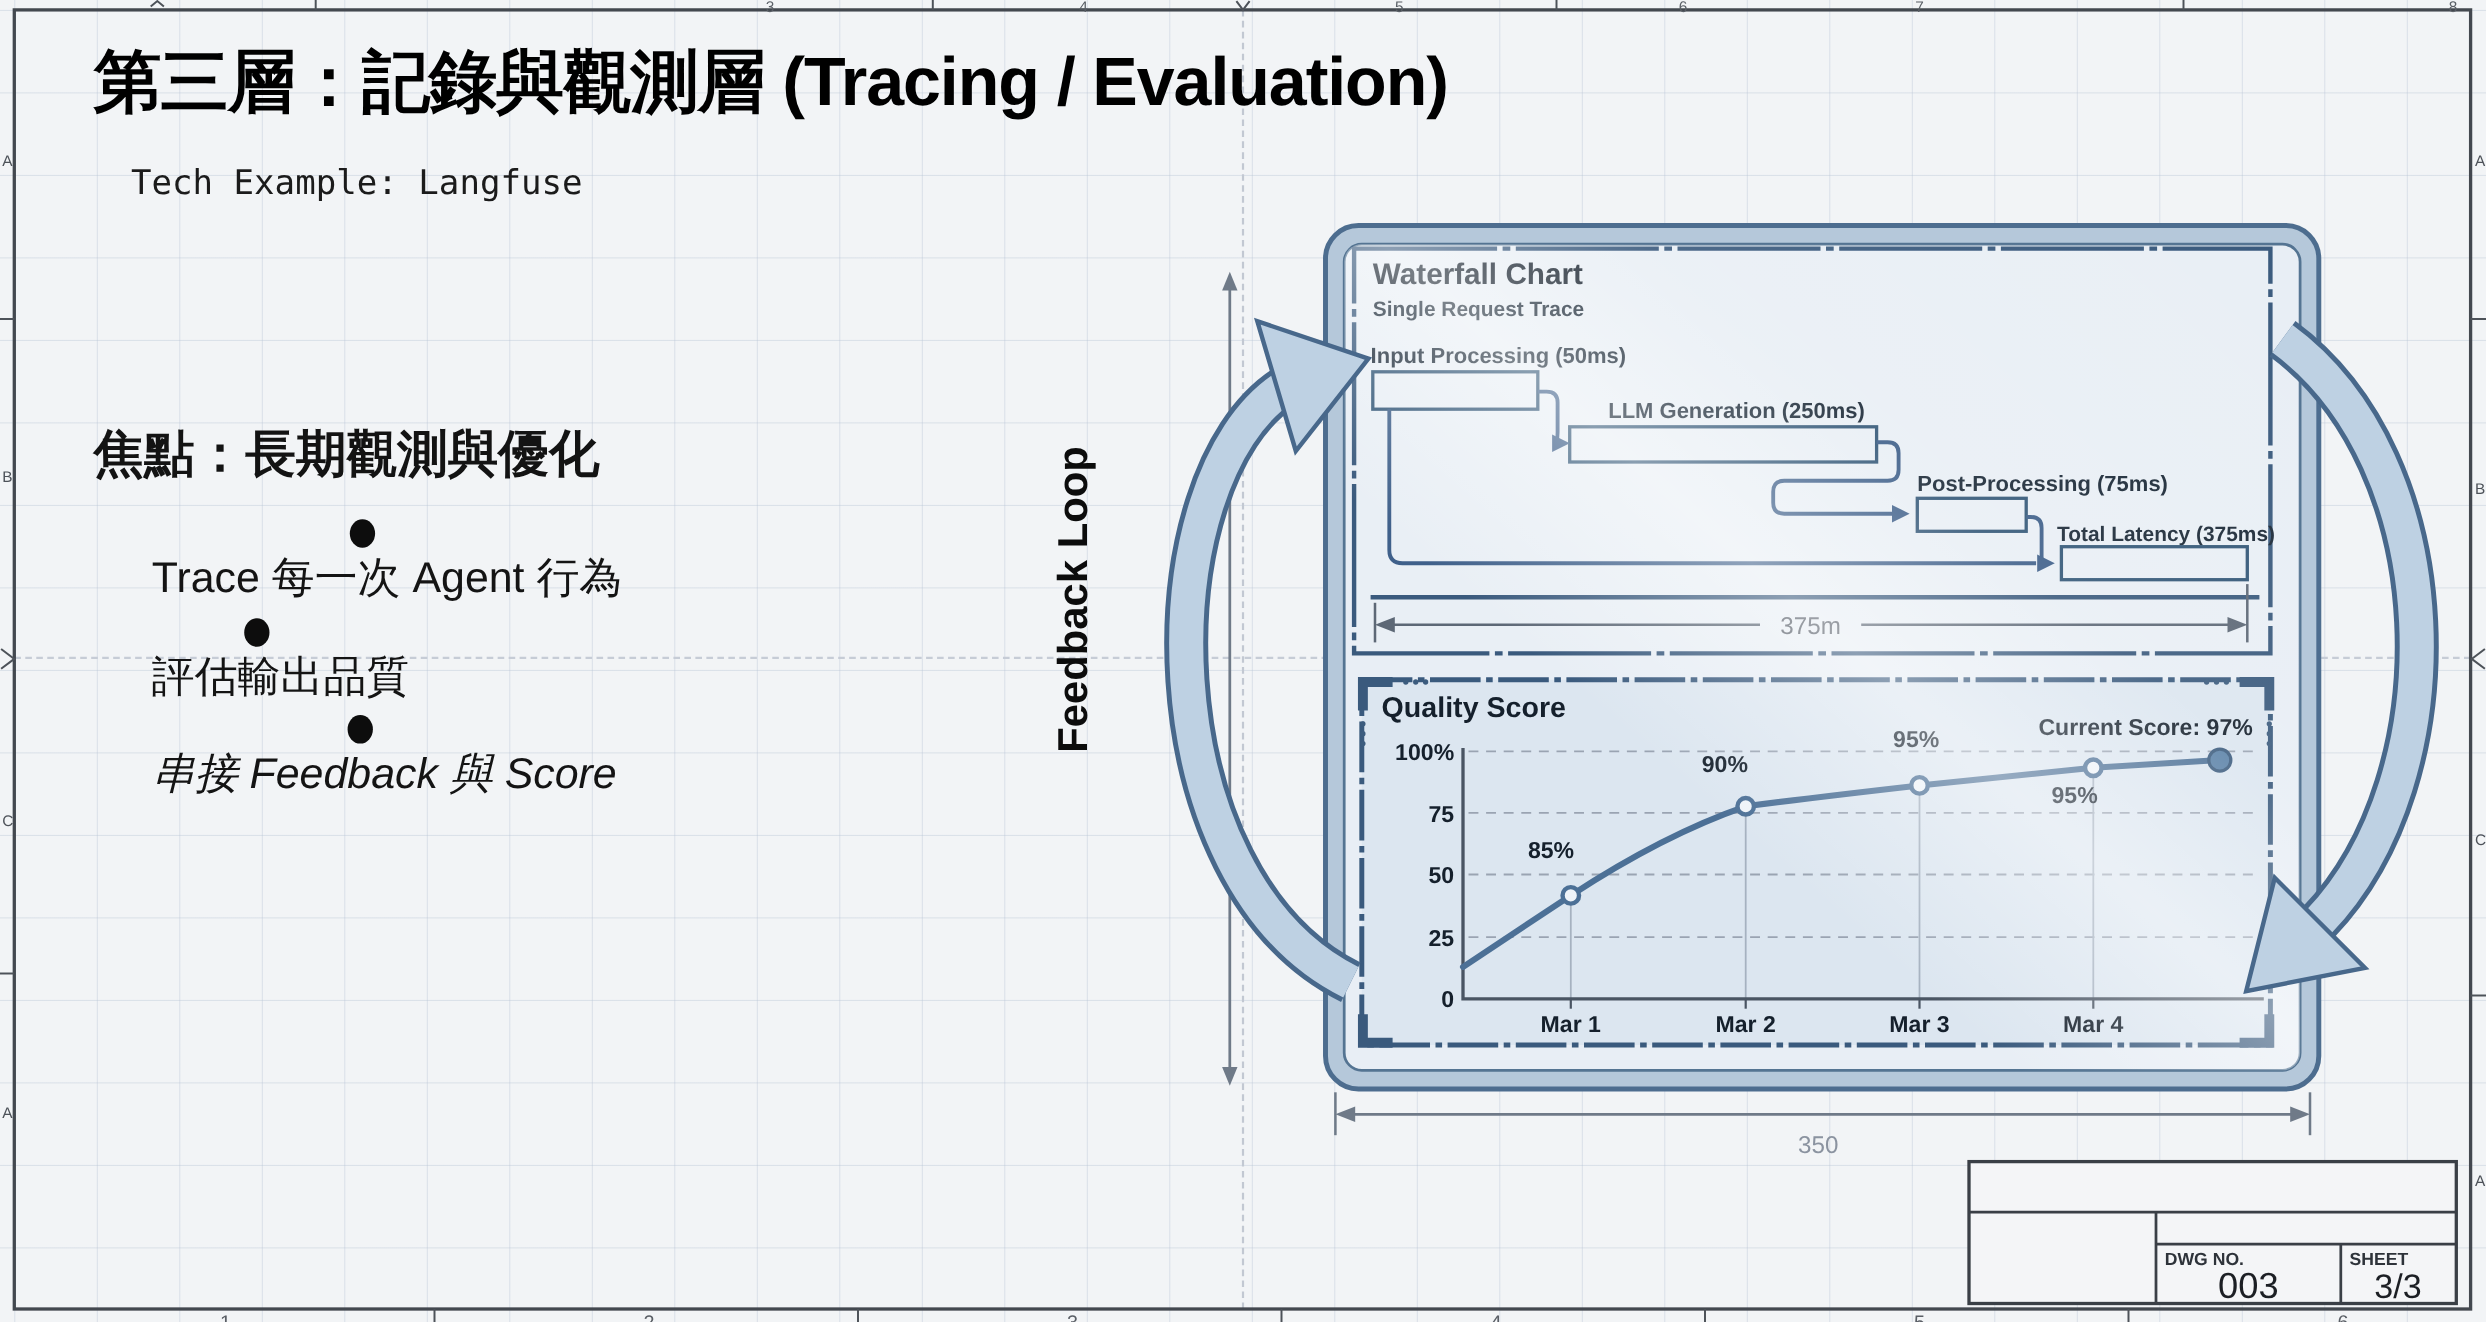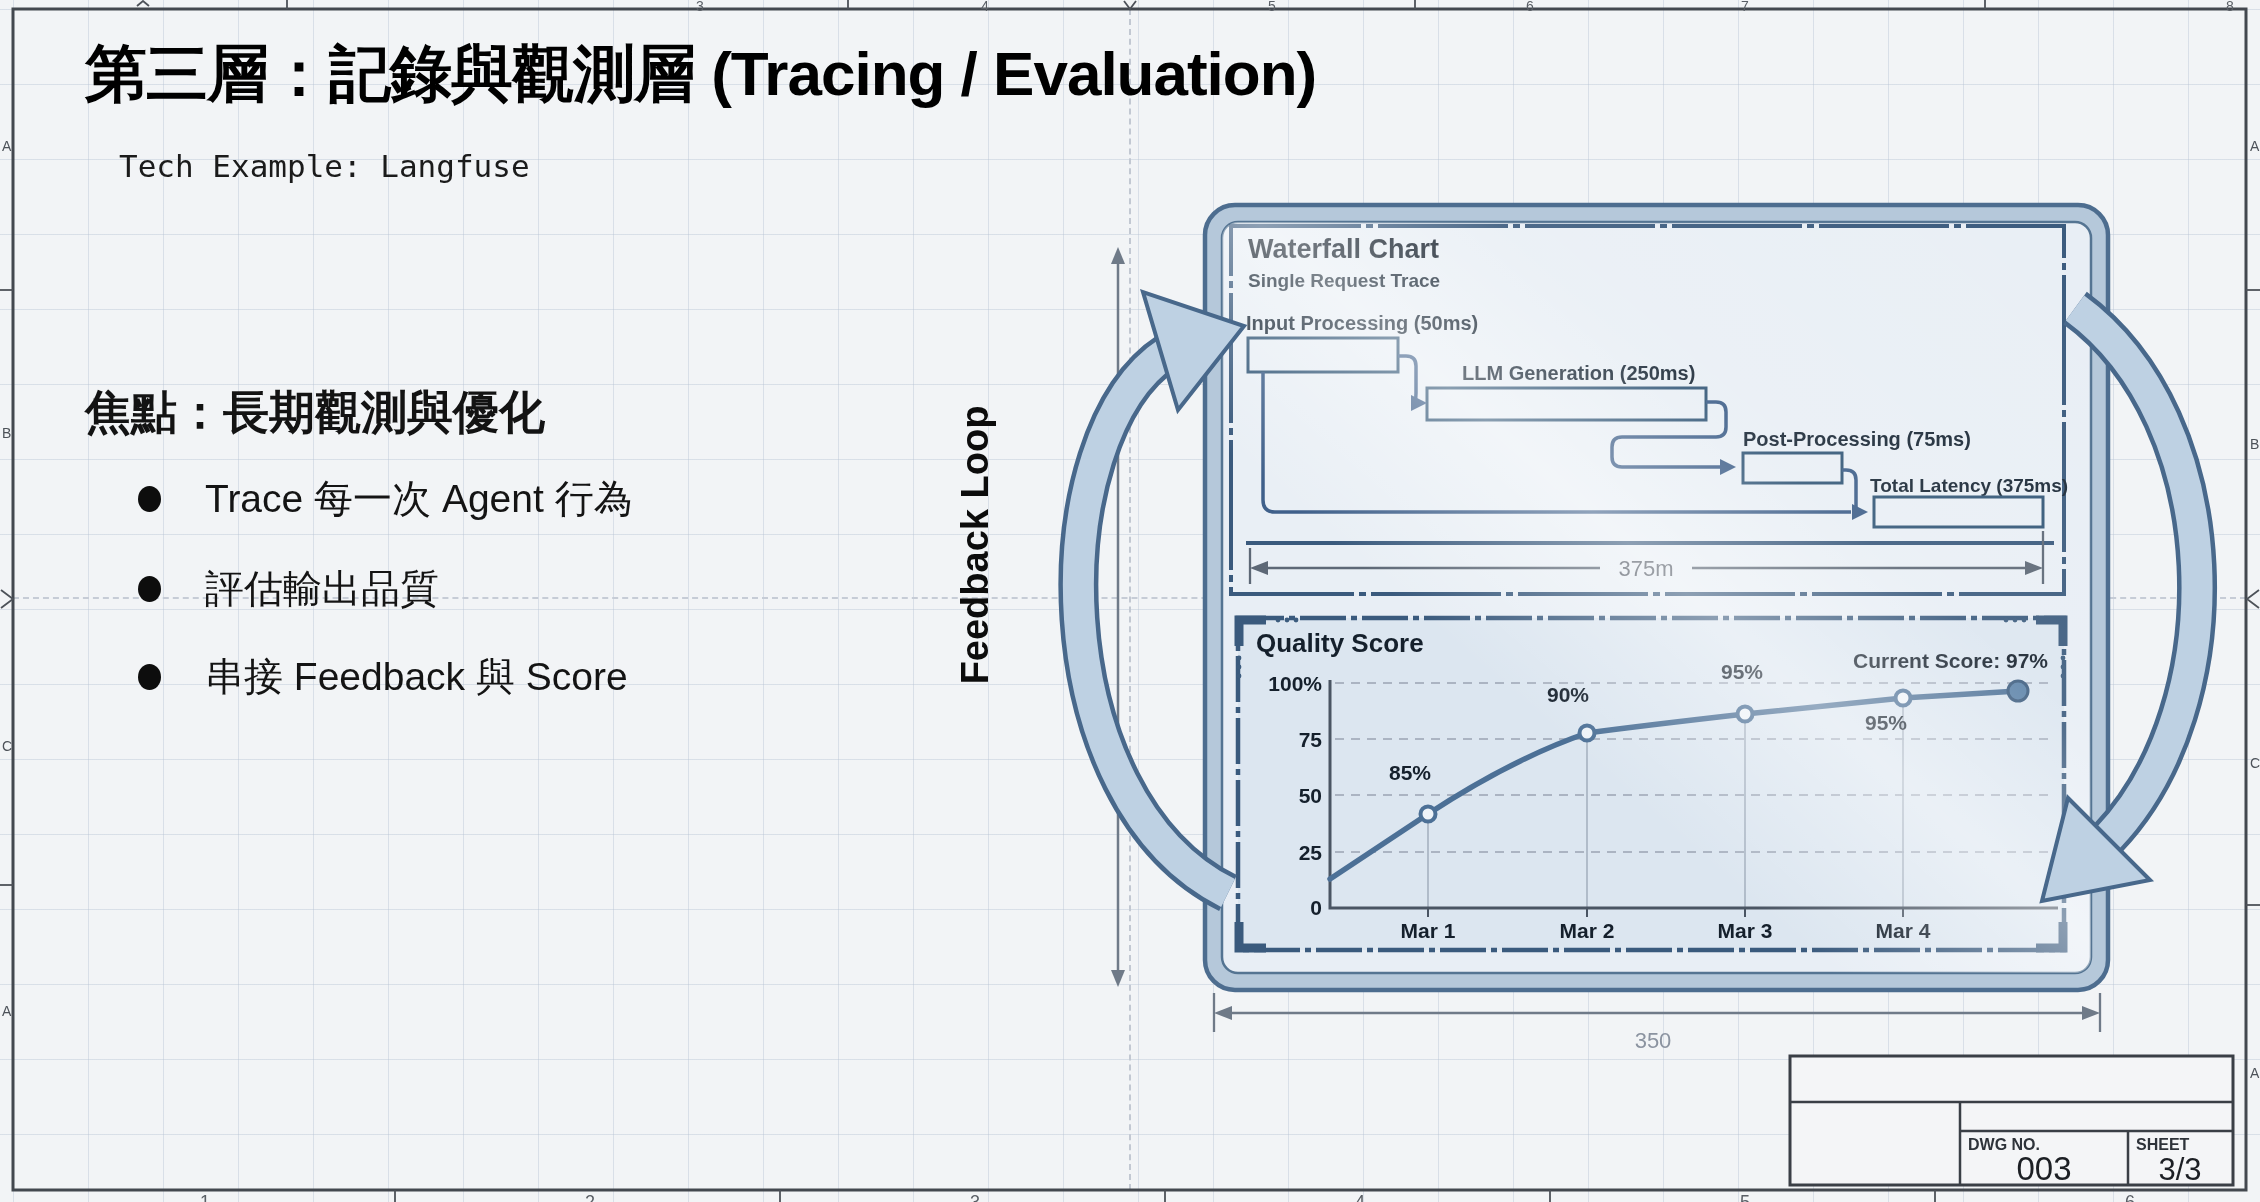--- a/index.html
+++ b/index.html
@@ -33,27 +33,27 @@
   }
   .slide-subtitle{
     position:absolute;left:88px;top:148px;
     font-family:"DejaVu Sans Mono","Liberation Mono",monospace;
     font-size:31px;color:#1b1b1b;white-space:nowrap;margin-left:31px;
   }
   .focus-heading{
     position:absolute;left:85px;top:382px;
     font-size:46px;font-weight:bold;color:#131313;white-space:nowrap;
   }
-  .bullet-row{position:absolute;left:138px;display:flex;align-items:center;white-space:nowrap;}
+  .bullet-row{position:absolute;left:138px;display:flex;align-items:center;white-space:nowrap;flex-direction:column;}
   .bullet-row .dot{
     width:23px;height:26px;border-radius:50%;background:#0d0d0d;
     margin-right:44px;flex:0 0 auto;
   }
   .bullet-row .txt{font-size:39px;color:#141414;}
-  .b1{top:472px;} .b2{top:562px;font-family:Liberation Mono, monospace;} .b3{top:650px;}
+  .b1{top:472px;} .b2{top:562px;font-family:Liberation Mono, monospace;} .b3{top:650px;font-style:italic;}
   text{font-family:"Liberation Sans",sans-serif;}
 </style>
 </head>
 <body>
 
 <div class="paper"></div>
 <div class="centerline-v"></div>
 <div class="centerline-h"></div>
 
 <svg class="layer" width="2260" height="1202" viewBox="0 0 2260 1202">

